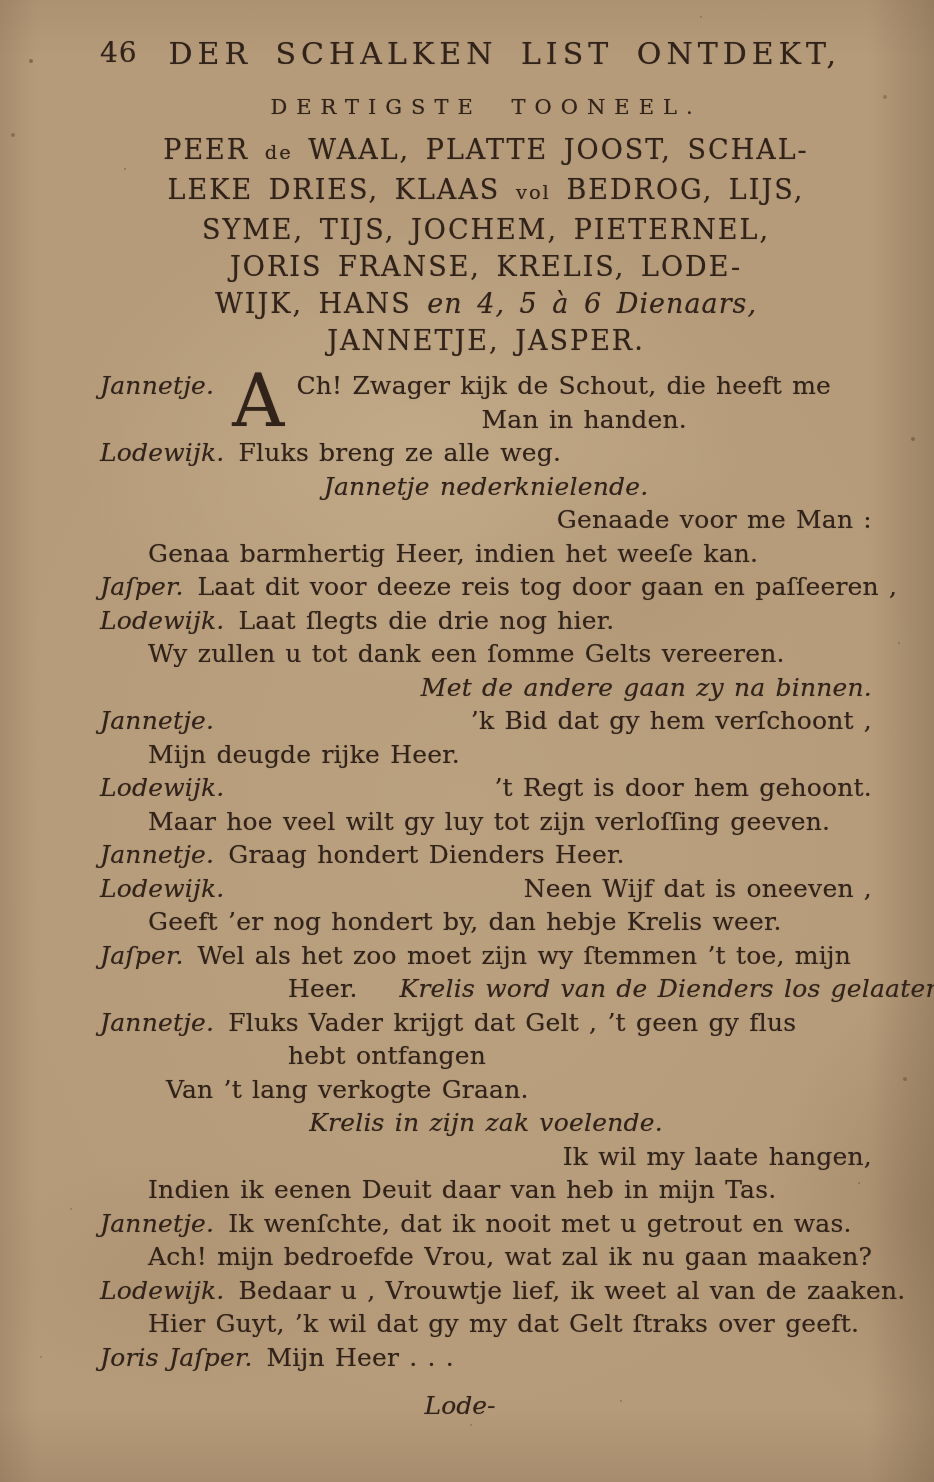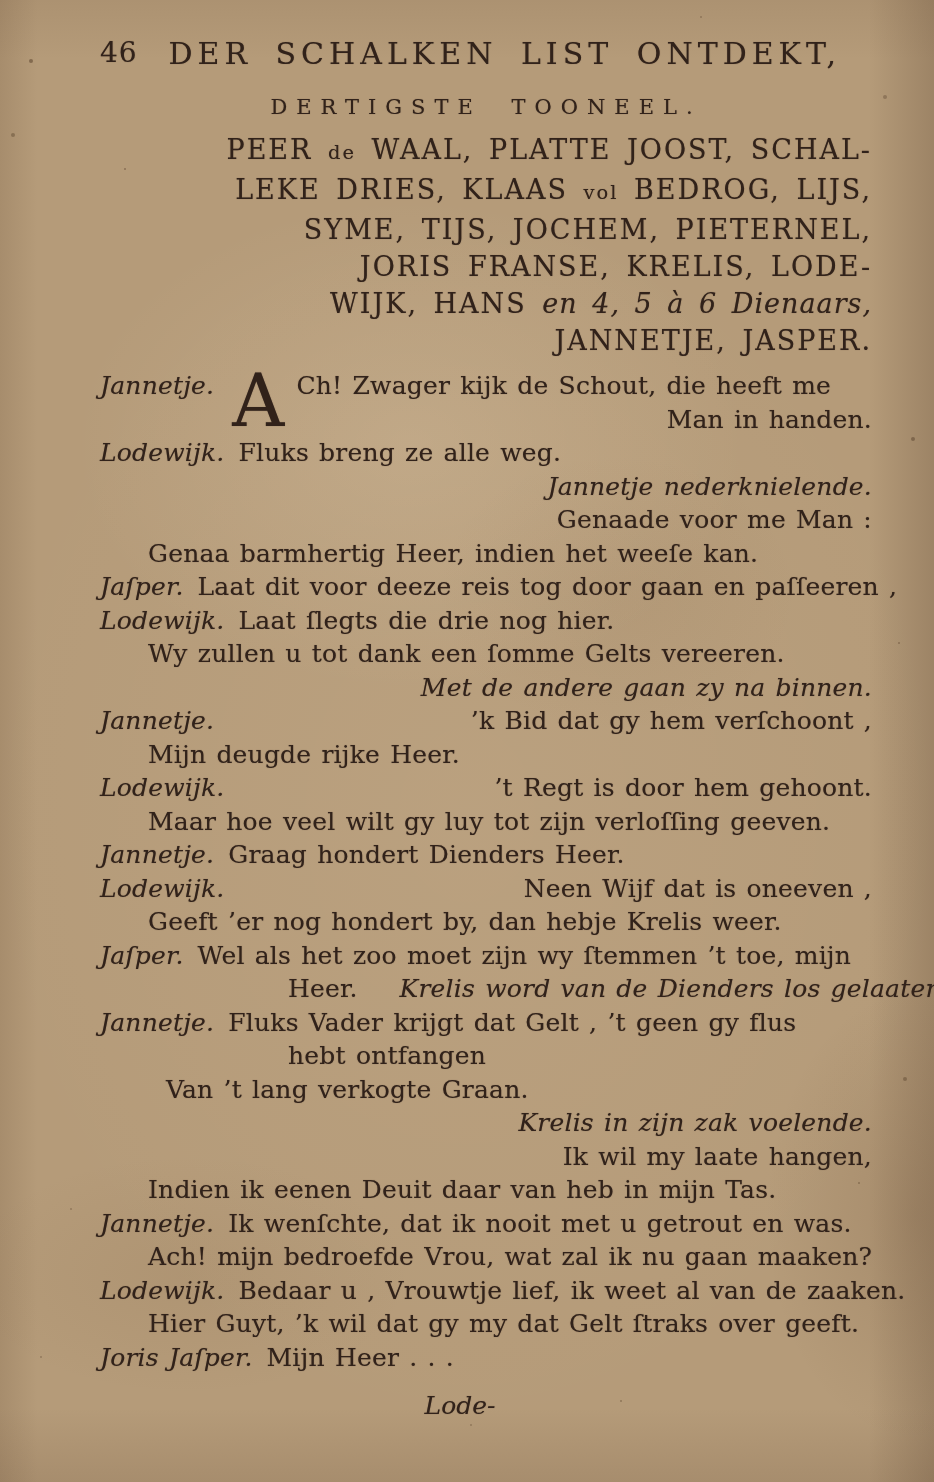--- a/index.html
+++ b/index.html
@@ -36,30 +36,30 @@
       40px 1356px 0 0 rgba(70,48,30,0.30),
       620px 1400px 0 0 rgba(70,48,30,0.35),
       470px 1424px 0 0 rgba(70,48,30,0.30);
   }
   
   .hdr{display:flex;align-items:flex-start;}
   .pgnum{font-size:28px;letter-spacing:1px;}
   .runtitle{flex:1;text-align:center;font-size:30px;letter-spacing:5px;word-spacing:9px;white-space:nowrap;}
   .scene{margin:24px 0 0 0;text-align:center;font-size:21px;font-weight:normal;letter-spacing:9px;word-spacing:14px;}
   
-  .cast{margin-top:12px;text-align:right;font-size:27px;letter-spacing:2px;word-spacing:5px;line-height:37px;}
+  .cast{margin-top:12px;text-align:center;font-size:27px;letter-spacing:2px;word-spacing:5px;line-height:37px;}
   .sc{font-size:0.72em;letter-spacing:2px;}
   .it{font-style:italic;letter-spacing:1px;}
   
   .dialogue{margin-top:10px;font-size:25px;line-height:33.5px;letter-spacing:0.2px;word-spacing:2px;}
   .line{white-space:nowrap;}
   .sp{font-style:italic;margin-right:14px;}
   .stage{font-style:italic;}
   .right{text-align:right;}
-  .center{text-align:right;}
+  .center{text-align:center;}
   .ind1{padding-left:48px;}
   .ind15{padding-left:66px;}
   .ind2{padding-left:188px;gap:42px;}
   .spread{display:flex;justify-content:space-between;}
   
   .dropblock{display:flex;align-items:flex-start;}
   .dropcap{font-size:72px;line-height:60px;padding:2px 12px 0 4px;}
   .dropbody{flex:1;}
   .dl{height:33.5px;}
   .catchrow{margin-top:17px;text-align:center;padding-right:52px;font-size:25px;}

